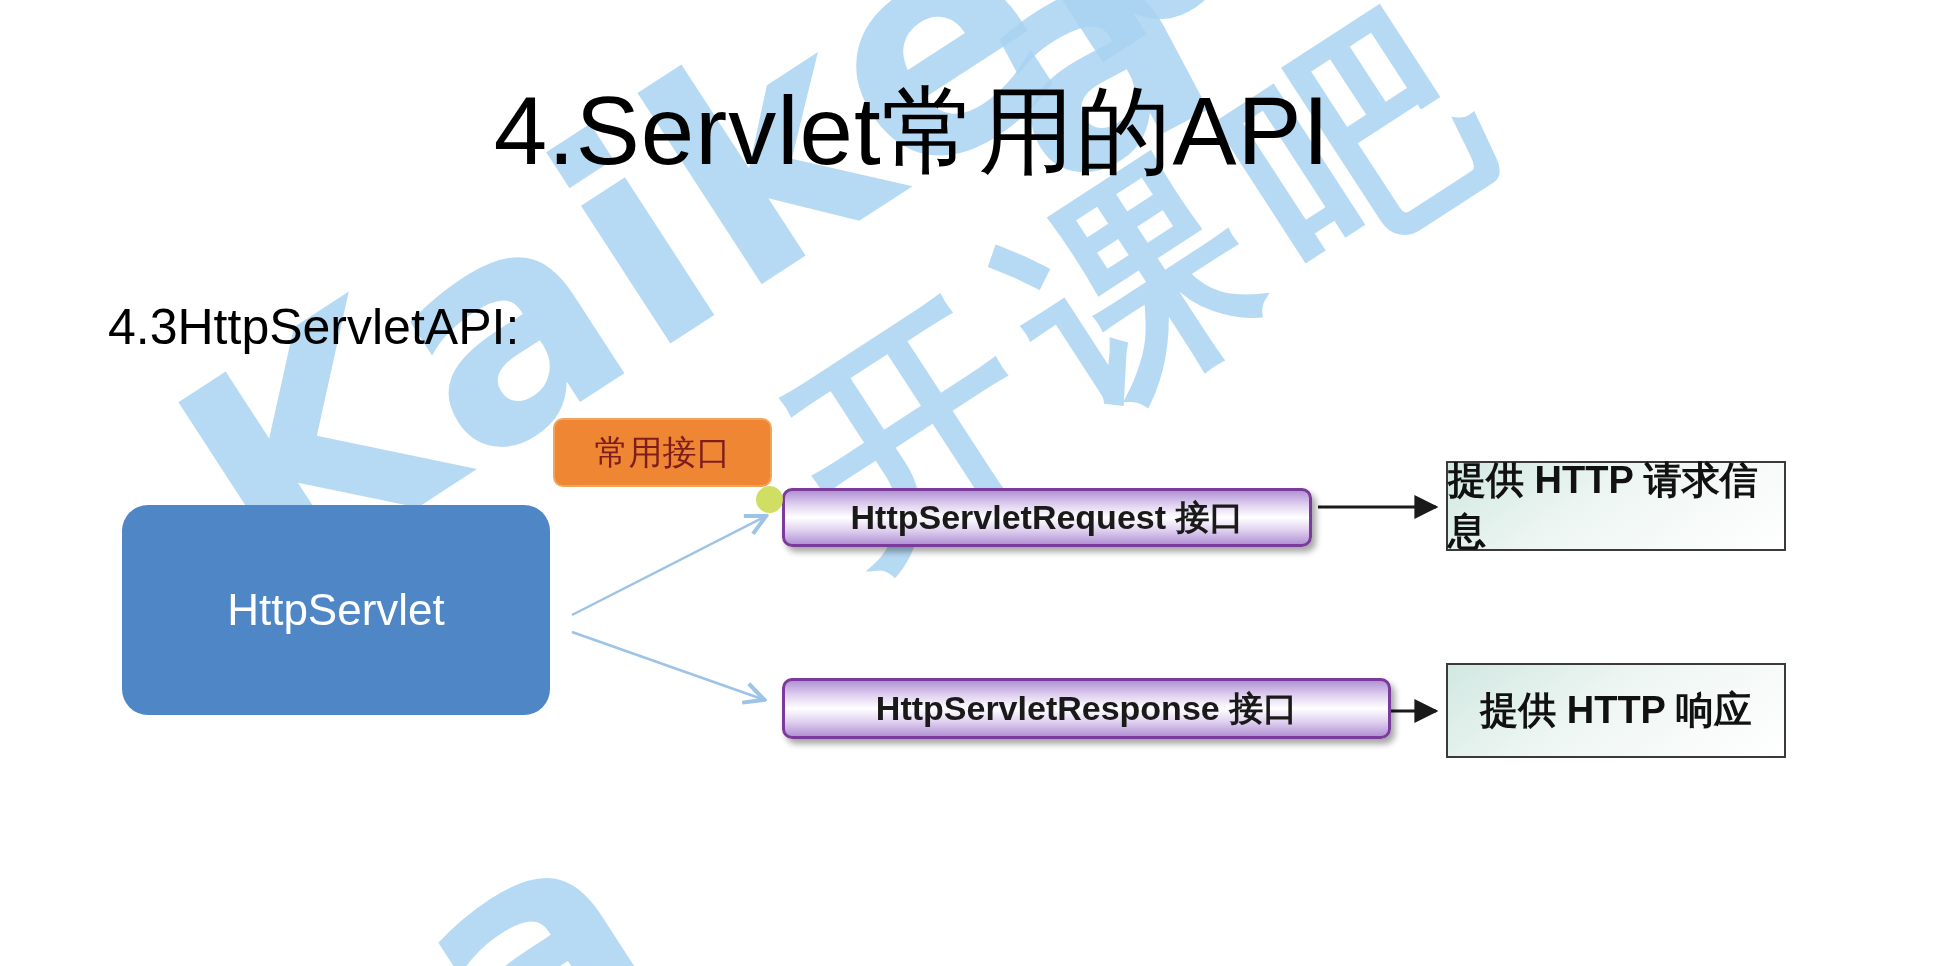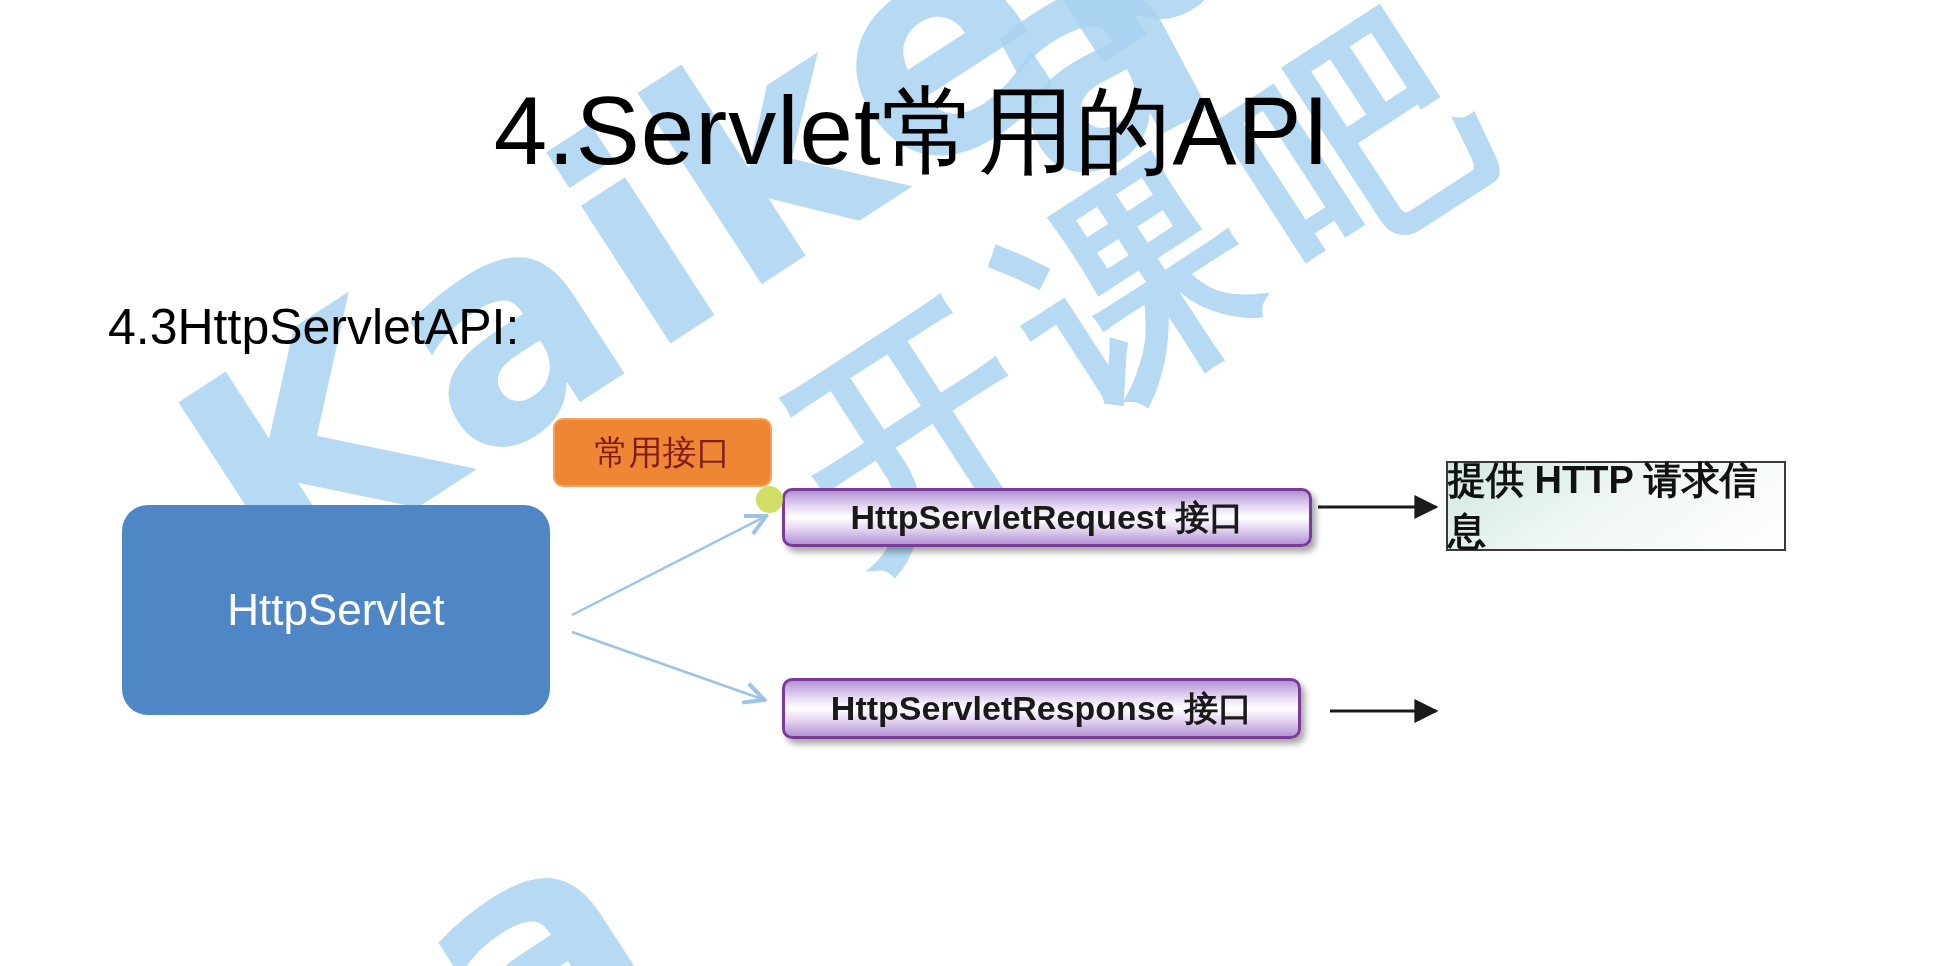--- a/index.html
+++ b/index.html
@@ -74,21 +74,21 @@
     height: 59px;
     background: linear-gradient(180deg, #b293d5 0%, #e3d5f1 28%, #ffffff 50%, #e3d5f1 72%, #b293d5 100%);
     border: 3px solid #7a3b9b;
     border-radius: 10px;
     box-shadow: 4px 5px 6px rgba(0,0,0,0.35);
     color: #1a1a1a;
     font-size: 34px;
     font-weight: bold;
   }
   .box-request  { left: 782px; top: 488px; width: 530px; }
-  .box-response { left: 782px; top: 678px; width: 519px; height: 61px; }
+  .box-response { left: 782px; top: 678px; width: 609px; height: 61px; }
 
   .desc-box {
     width: 340px;
     background: linear-gradient(145deg, #d2e8e2 0%, #eef6f3 45%, #ffffff 100%);
     border: 2px solid #3a3a3a;
     color: #111111;
     font-size: 38px;
     font-weight: bold;
   }
   .box-desc-request  { left: 1446px; top: 461px; height: 90px; }
@@ -140,16 +140,17 @@
   <div class="node box-label">常用接口</div>
 
   <div class="node box-main">HttpServlet</div>
 
   <div class="node iface-box box-request">HttpServletRequest 接口</div>
 
   <div class="node iface-box box-response">HttpServletResponse 接口</div>
 
   <div class="node desc-box box-desc-request">提供 HTTP 请求信息</div>
 
+  <div class="node desc-box box-desc-response">提供 HTTP 响应</div>
 
   <div class="accent-dot"></div>
 
 </div>
 
 </body></html>

